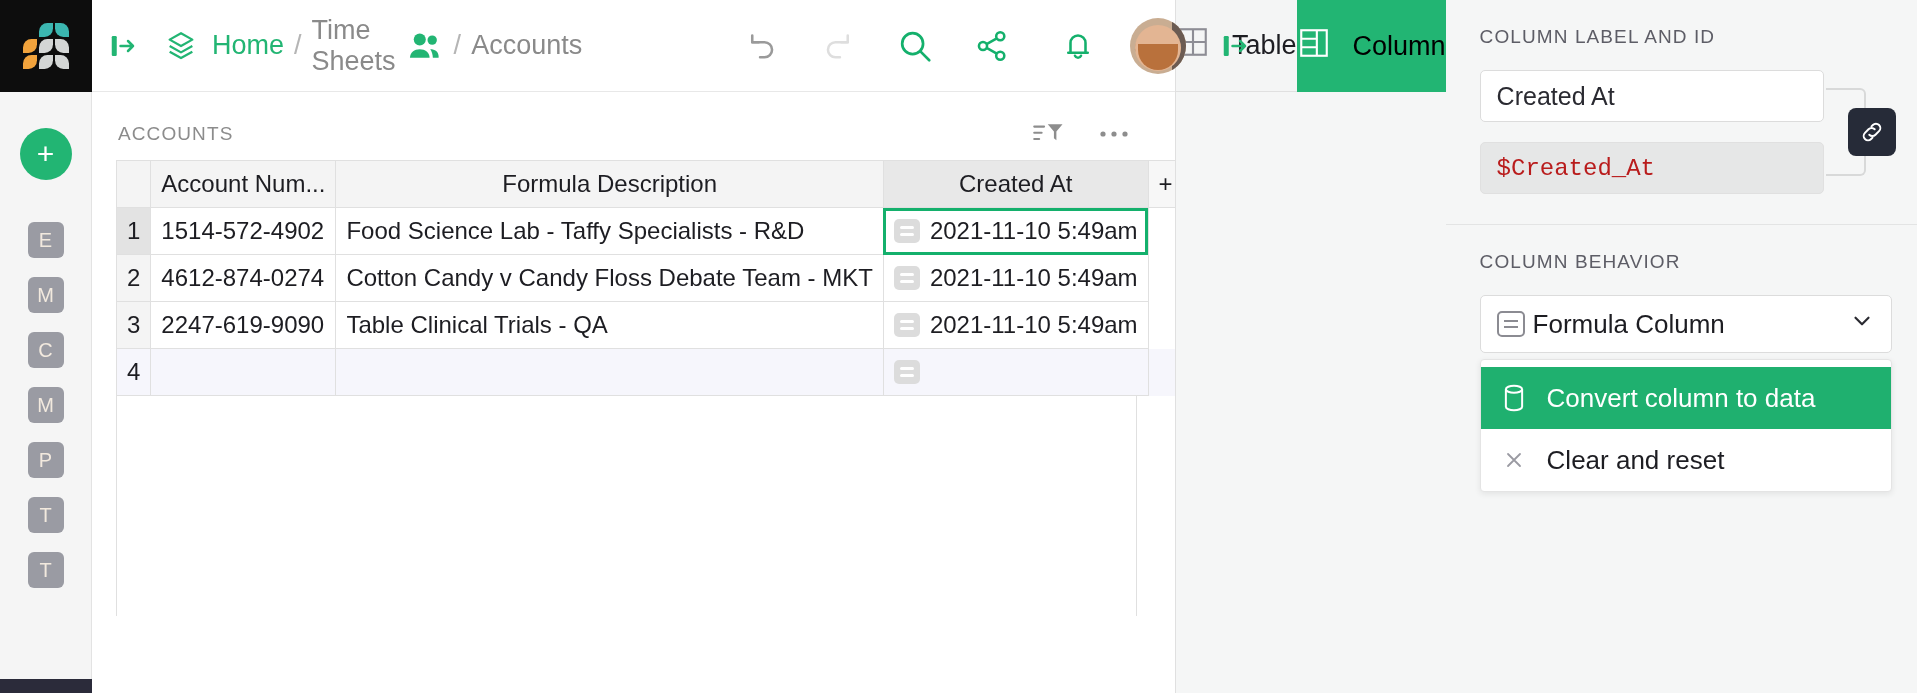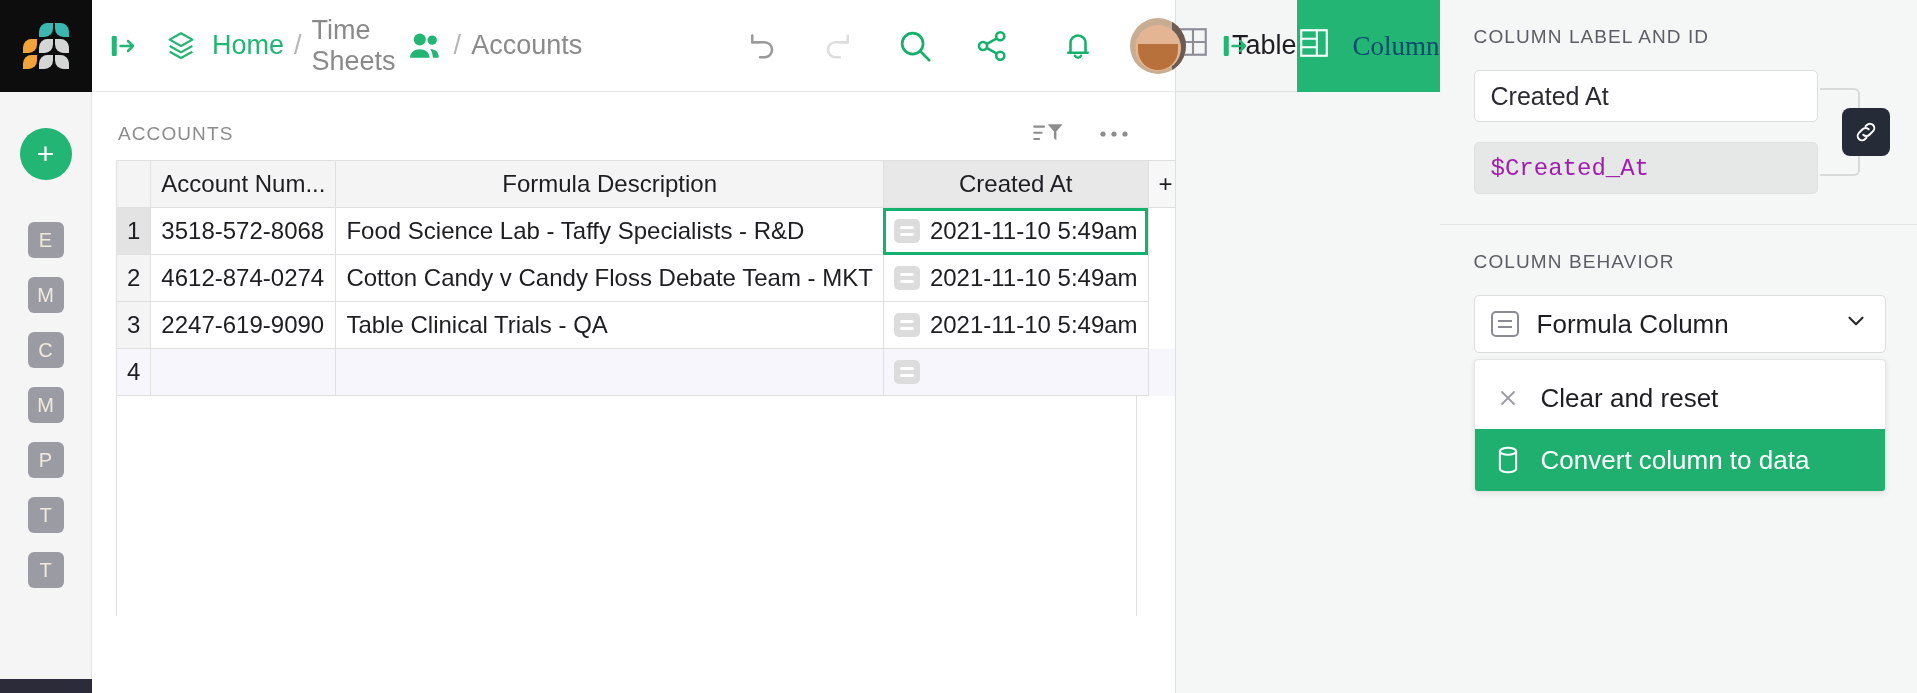--- a/index.html
+++ b/index.html
@@ -131,49 +131,49 @@
     width: 742px; flex: 0 0 742px; height: 693px;
     background: #f5f6f6; border-left: 1px solid #e0e0e0;
     display: flex; flex-direction: row;
   }
   .panel-tabs { display: flex; height: 92px; flex: 0 0 92px; }
   .ptab {
     flex: 1 1 50%; display: flex; align-items: center; justify-content: center;
     gap: 22px; font-size: 27px; cursor: pointer;
   }
   .ptab.inactive { background: #f4f5f5; color: #1d1d22; border-bottom: 1px solid #e0e0e0; }
-  .ptab.active { background: #22b573; color: #0c4a6e; font-family: Liberation Serif, serif; }
+  .ptab.active { background: #22b573; color: #000000; }
   .panel-body { flex: 1 1 auto; overflow: hidden; position: relative; }
   .section { padding: 26px 34px 30px 34px; }
   .section + .section { border-top: 1px solid #e3e4e4; }
   .sec-label { font-size: 19px; letter-spacing: 1.1px; color: #5d5d66; margin-bottom: 22px; }
   .field-row { position: relative; }
   .text-field {
     width: 344px; height: 52px; border: 1px solid #dcdcdc; border-radius: 5px;
     background: #fff; font-size: 25px; color: #2a2a31; padding: 0 16px;
     font-family: "Liberation Sans", sans-serif;
   }
   .id-field {
     width: 344px; height: 52px; border: 1px solid #e0e0e0; border-radius: 5px;
-    background: #e6e7e7; font-size: 24px; color: #a21caf; padding: 0 16px;
+    background: #e6e7e7; font-size: 24px; color: #b91c1c; padding: 0 16px;
     font-family: "Liberation Mono", monospace; display: flex; align-items: center;
     margin-top: 20px;
   }
   .bracket {
     position: absolute; left: 346px; top: 18px; width: 40px; height: 88px;
     border: 2px solid #d8d9d9; border-left: none; border-radius: 0 6px 6px 0;
   }
   .link-btn {
     position: absolute; left: 368px; top: 38px;
     width: 48px; height: 48px; border-radius: 8px; background: #262b38;
     display: flex; align-items: center; justify-content: center; cursor: pointer;
   }
   .select-box {
     width: 412px; height: 58px; border: 1px solid #dcdcdc; border-radius: 5px;
-    background: #fff; display: flex; align-items: center; gap: 18px;
+    background: #fff; display: flex; align-items: center; gap: 8px;
     padding: 0 16px; font-size: 26px; color: #1d1d22; cursor: pointer;
     position: relative;
   }
   .formula-glyph {
     width: 28px; height: 26px; border: 2px solid #8b8b92; border-radius: 5px;
     display: inline-flex; flex-direction: column; align-items: center; justify-content: center; gap: 4px;
     flex: 0 0 28px;
   }
   .formula-glyph i { display: block; width: 14px; height: 2px; background: #8b8b92; }
   .chev { margin-left: auto; }
@@ -338,21 +338,21 @@
             <th class="h-acct">Account Num...</th>
             <th class="h-desc">Formula Description</th>
             <th class="h-created">Created At</th>
             <th class="h-plus">+</th>
           </tr>
         </thead>
         <tbody>
           <tr class="row-sel">
             <td class="col-mark"></td>
             <td class="c-rownum">1</td>
-            <td class="c-acct">3518-572-8068</td>
+            <td class="c-acct">1514-572-4902</td>
             <td class="c-desc">Food Science Lab - Taffy Specialists - R&amp;D</td>
             <td class="c-created sel-cell">
               <span class="fcell">
                 <span class="ficon">
                     <i></i>
                     <i></i>
                   </span>
                 <span>2021-11-10 5:49am</span>
               </span>
             </td>
@@ -460,36 +460,36 @@
             </span>
           <span>Formula Column</span>
           <span class="chev">
             <svg width="26" height="26" viewBox="0 0 24 24" fill="none" stroke="#2a2a31" stroke-width="2" stroke-linecap="round" stroke-linejoin="round">
               <path d="M6 9l6 6 6-6"></path>
             </svg>
           </span>
         </div>
 
         <div class="menu">
-          <div class="menu-item">
-            <span class="x-glyph">
-              <svg width="24" height="24" viewBox="0 0 24 24" fill="none" stroke="#9a9aa2" stroke-width="1.8" stroke-linecap="round">
-                <path d="M6 6l12 12M18 6L6 18"></path>
-              </svg>
-            </span>
-            <span>Clear and reset</span>
-          </div>
           <div class="menu-item hi">
             <span class="db-glyph">
               <svg width="26" height="30" viewBox="0 0 20 24" fill="none" stroke="#ffffff" stroke-width="1.6">
                 <ellipse cx="10" cy="5" rx="6.5" ry="2.8"></ellipse>
                 <path d="M3.5 5v14c0 1.6 2.9 2.8 6.5 2.8s6.5-1.2 6.5-2.8V5"></path>
               </svg>
             </span>
             <span>Convert column to data</span>
           </div>
+          <div class="menu-item">
+            <span class="x-glyph">
+              <svg width="24" height="24" viewBox="0 0 24 24" fill="none" stroke="#9a9aa2" stroke-width="1.8" stroke-linecap="round">
+                <path d="M6 6l12 12M18 6L6 18"></path>
+              </svg>
+            </span>
+            <span>Clear and reset</span>
+          </div>
         </div>
       </div>
 
     </div>
   </aside>
 
 </div>
 
 </body></html>

